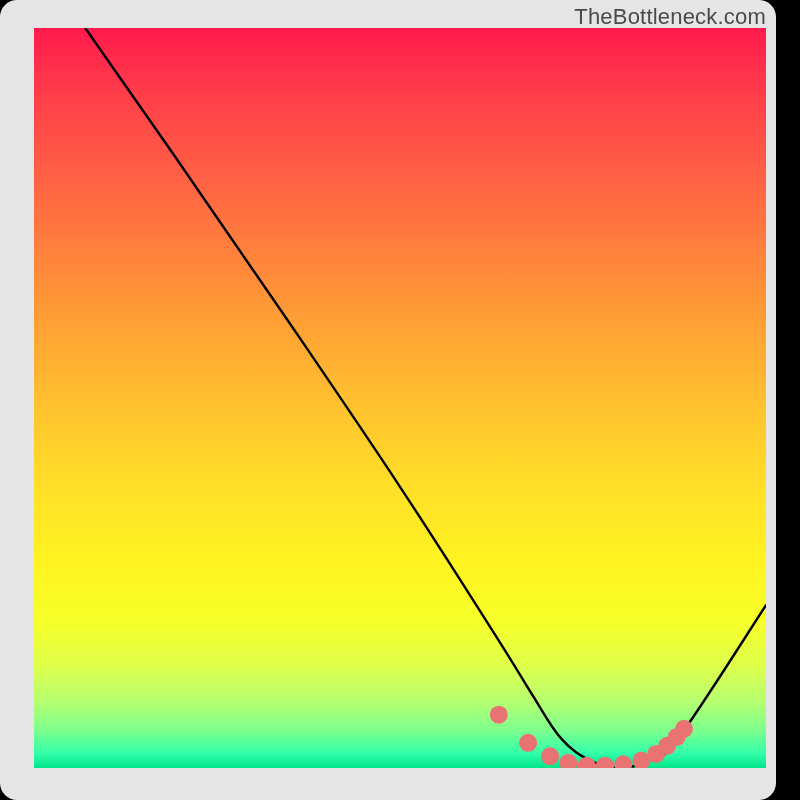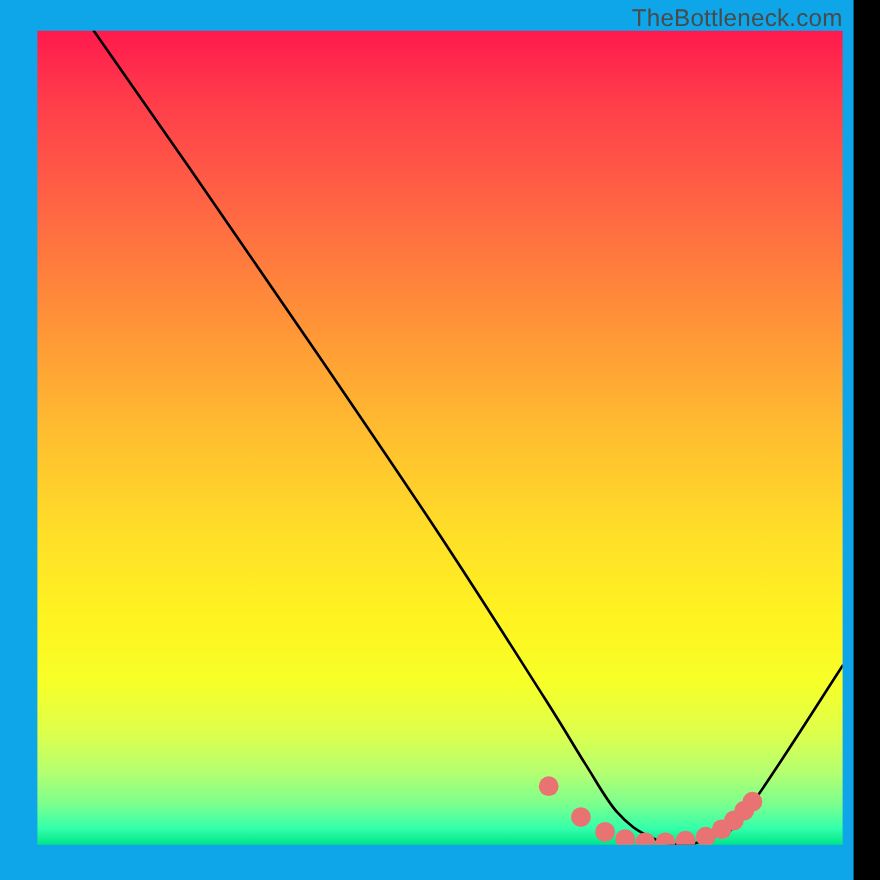--- a/index.html
+++ b/index.html
@@ -8,21 +8,22 @@
     width: 800px;
     height: 800px;
     background: #000;
     overflow: hidden;
     font-family: Arial, Helvetica, sans-serif;
   }
   .frame {
     position: relative;
     width: 776px;
     height: 800px;
-    background: #0ea5e9;
+    background: #e5e5e5;
+    border-radius: 17px;
   }
   .watermark {
     position: absolute;
     top: 4px;
     right: 10px;
     color: #4a4a4a;
     font-size: 22px;
     font-weight: 500;
     letter-spacing: 0.2px;
     z-index: 10;

